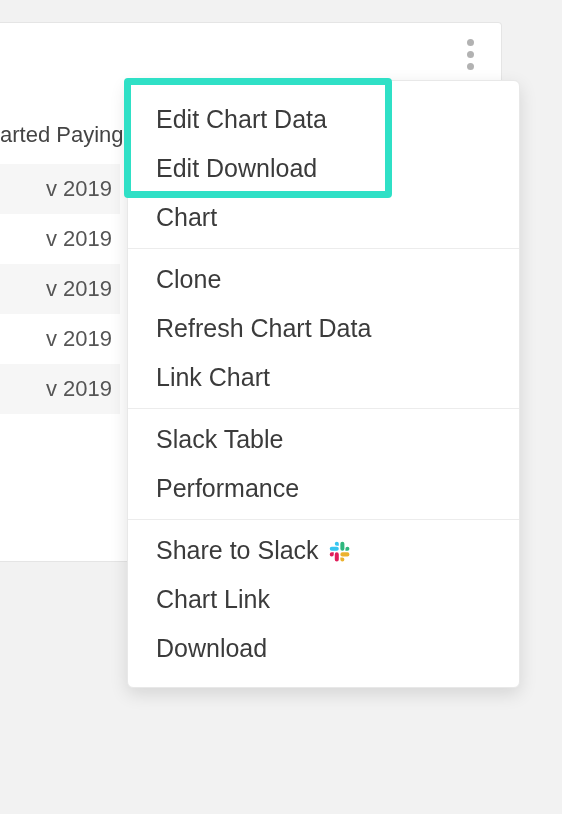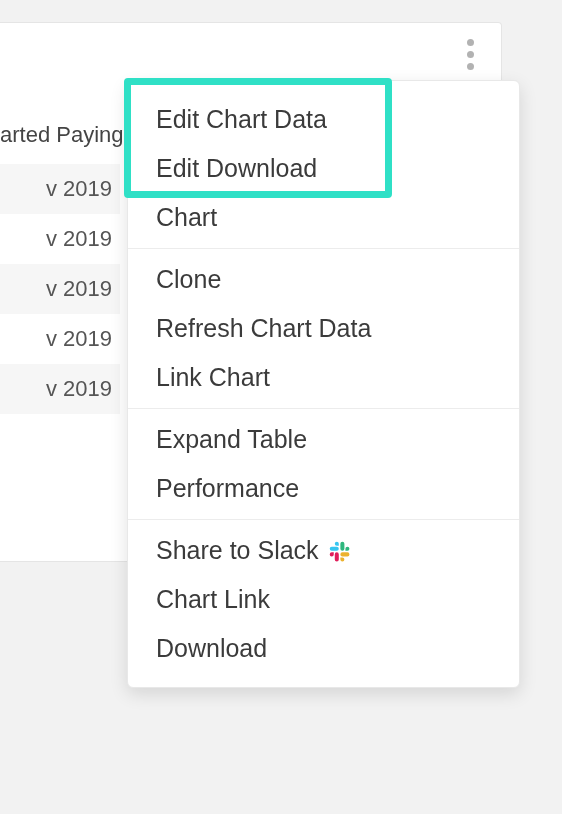--- a/index.html
+++ b/index.html
@@ -157,21 +157,21 @@
     <div class="menu-item">
       <span>Refresh Chart Data</span>
     </div>
     <div class="menu-item">
       <span>Link Chart</span>
     </div>
   </div>
   <div class="divider"></div>
   <div class="menu-group">
     <div class="menu-item">
-      <span>Expand Table</span>
+      <span>Slack Table</span>
     </div>
     <div class="menu-item">
       <span>Performance</span>
     </div>
   </div>
   <div class="divider"></div>
   <div class="menu-group">
     <div class="menu-item">
       <span>Share to Slack</span>
       <span class="slack-icon">

